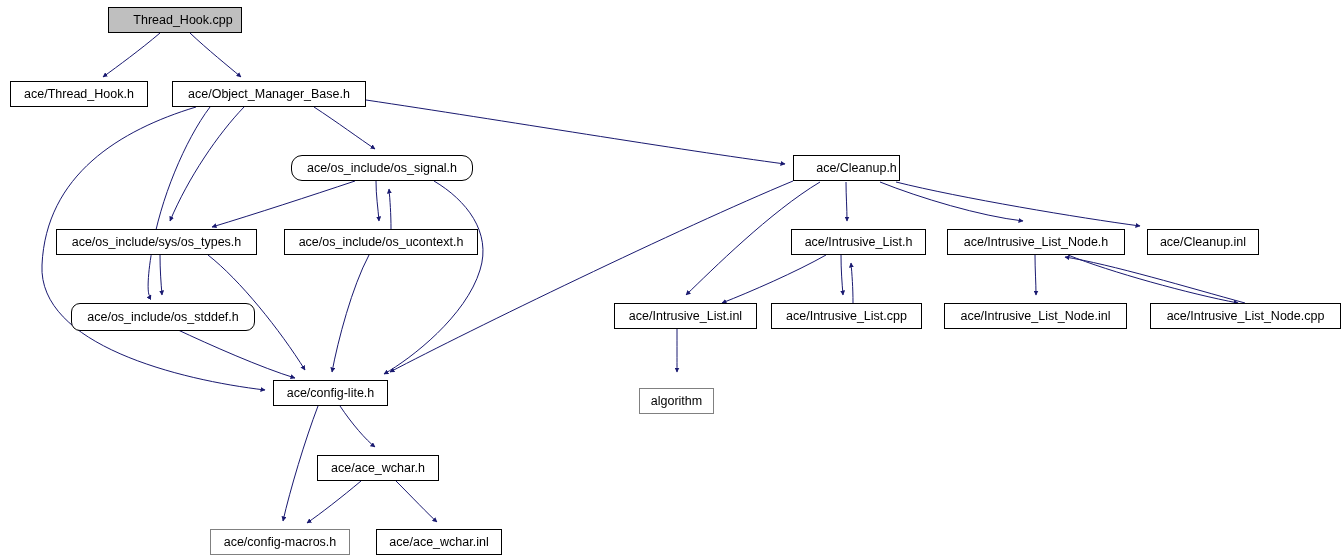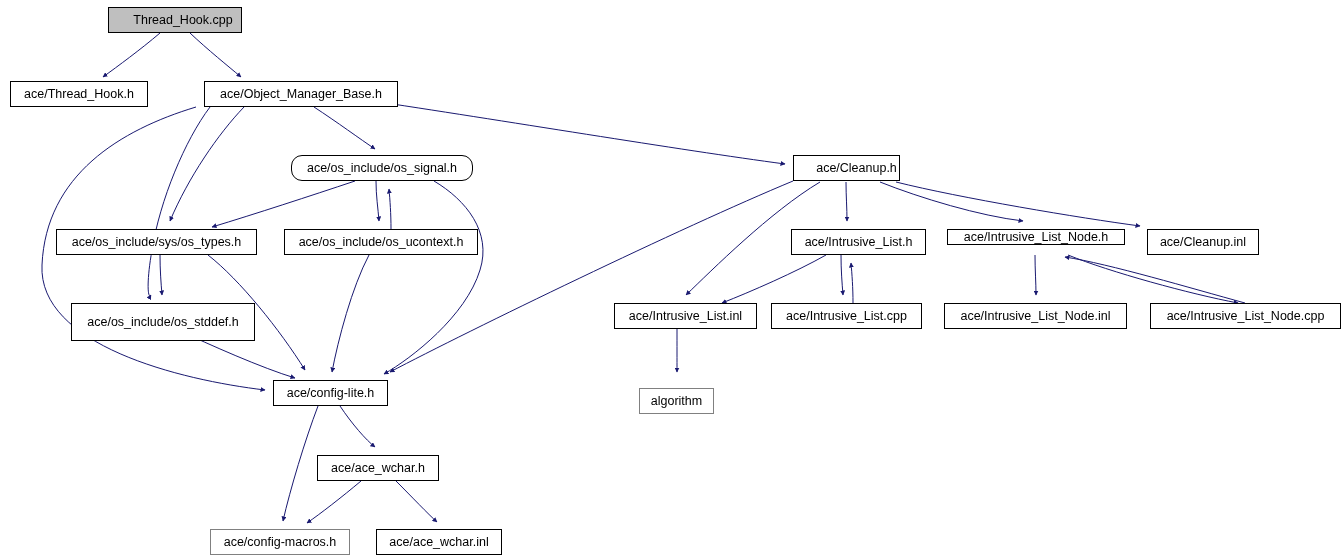--- a/index.html
+++ b/index.html
@@ -95,45 +95,45 @@
         <path d="M 396,481 C 412,497 428,514 437,522" stroke="#191970" marker-end="url(#arrowhead)"></path>
       </g>
   </svg>
   <div id="node-layer">
       <div class="node root" style="left: 108px; top: 7px; width: 134px; height: 26px; padding-left: 16px;">
         <span class="node-label">Thread_Hook.cpp</span>
       </div>
       <div class="node" style="left: 10px; top: 81px; width: 138px; height: 26px;">
         <span class="node-label">ace/Thread_Hook.h</span>
       </div>
-      <div class="node" style="left: 172px; top: 81px; width: 194px; height: 26px; margin-left: 32px;">
+      <div class="node" style="left: 172px; top: 81px; width: 194px; height: 26px;">
         <span class="node-label">ace/Object_Manager_Base.h</span>
       </div>
       <div class="node" style="left: 291px; top: 155px; width: 182px; height: 26px; border-radius: 11px;">
         <span class="node-label">ace/os_include/os_signal.h</span>
       </div>
       <div class="node" style="left: 793px; top: 155px; width: 107px; height: 26px; padding-left: 20px;">
         <span class="node-label">ace/Cleanup.h</span>
       </div>
       <div class="node" style="left: 56px; top: 229px; width: 201px; height: 26px;">
         <span class="node-label">ace/os_include/sys/os_types.h</span>
       </div>
       <div class="node" style="left: 284px; top: 229px; width: 194px; height: 26px;">
         <span class="node-label">ace/os_include/os_ucontext.h</span>
       </div>
       <div class="node" style="left: 779px; top: 229px; width: 135px; height: 26px; margin-left: 12px;">
         <span class="node-label">ace/Intrusive_List.h</span>
       </div>
-      <div class="node" style="left: 947px; top: 229px; width: 178px; height: 16px;">
+      <div class="node" style="left: 947px; top: 229px; width: 178px; height: 26px;">
         <span class="node-label">ace/Intrusive_List_Node.h</span>
       </div>
       <div class="node" style="left: 1147px; top: 229px; width: 112px; height: 26px;">
         <span class="node-label">ace/Cleanup.inl</span>
       </div>
-      <div class="node" style="left: 71px; top: 303px; width: 184px; height: 38px;">
+      <div class="node" style="left: 71px; top: 303px; width: 184px; height: 28px; border-radius: 9px;">
         <span class="node-label">ace/os_include/os_stddef.h</span>
       </div>
       <div class="node" style="left: 606px; top: 303px; width: 143px; height: 26px; margin-left: 8px;">
         <span class="node-label">ace/Intrusive_List.inl</span>
       </div>
       <div class="node" style="left: 771px; top: 303px; width: 151px; height: 26px;">
         <span class="node-label">ace/Intrusive_List.cpp</span>
       </div>
       <div class="node" style="left: 944px; top: 303px; width: 183px; height: 26px;">
         <span class="node-label">ace/Intrusive_List_Node.inl</span>

